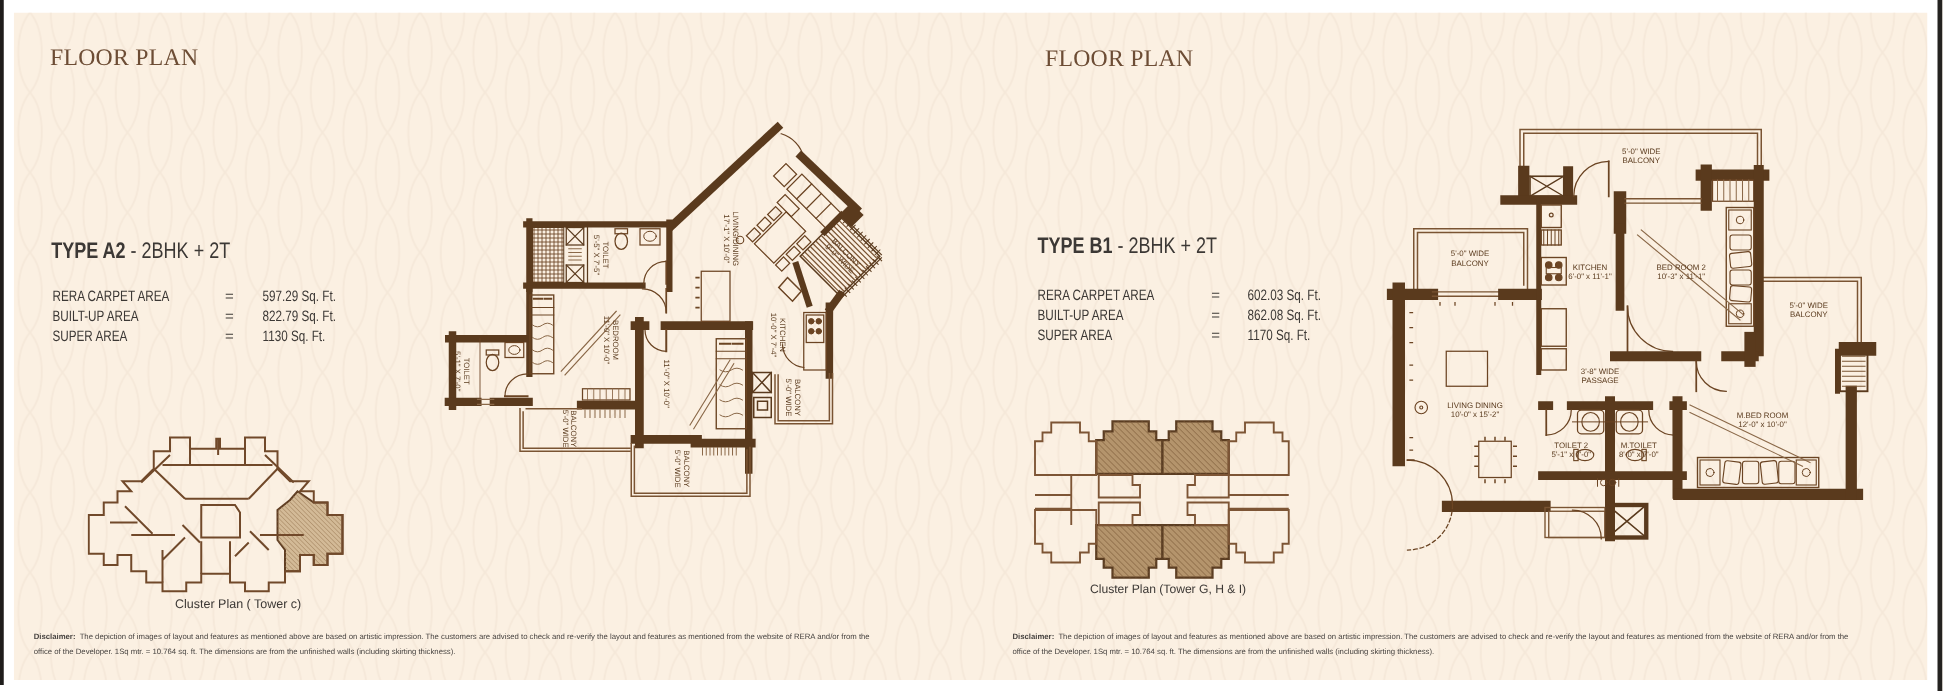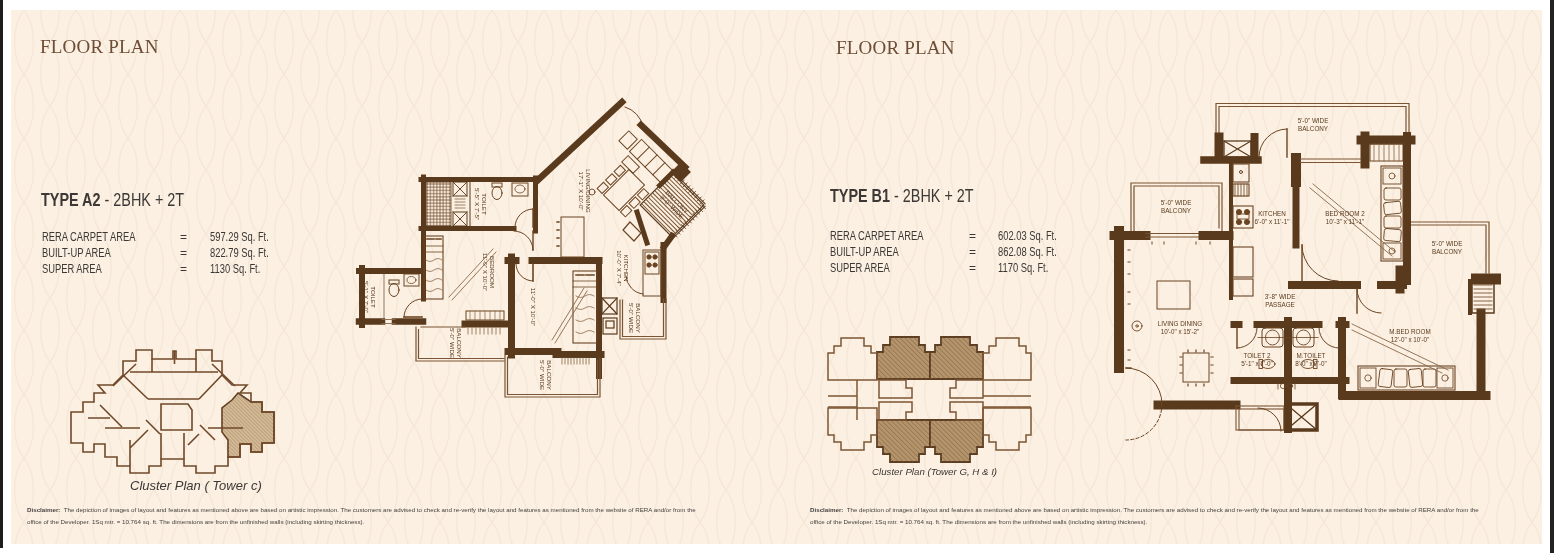--- a/index.html
+++ b/index.html
@@ -564,19 +564,19 @@
     <path d="M879,420 V402 H912 V412 H906 V420 Z"></path>
 
     <path d="M983,420 V402 H950 V412 H956 V420 Z"></path>
 
     <path d="M857,380 V420 M828,396 H857 M828,407 H857"></path>
 
     <path d="M983,396 H1031 M983,407 H1031"></path>
   </g>
 </svg>
 
-<div class="abs" style="left:130px;top:478px;font-size:13px;color:#3c3835;font-style:italic;">Cluster Plan ( Tower c)</div>
-
-<div class="abs" style="left:872px;top:466px;font-size:9.7px;color:#3c3835;font-style:italic;">Cluster Plan (Tower G, H &amp; I)</div>
+<div class="abs" style="left:140px;top:478px;font-size:10px;color:#3c3835;">Cluster Plan ( Tower c)</div>
+
+<div class="abs" style="left:872px;top:466px;font-size:9.7px;color:#3c3835;">Cluster Plan (Tower G, H &amp; I)</div>
 
 <div class="abs" style="left:27px;top:504px;font-size:6.2px;line-height:12.4px;color:#474340;white-space:nowrap;"><b>Disclaimer:</b>&nbsp; The depiction of images of layout and features as mentioned above are based on artistic impression. The customers are advised to check and re-verify the layout and features as mentioned from the website of RERA and/or from the<br>office of the Developer. 1Sq mtr. = 10.764 sq. ft. The dimensions are from the unfinished walls (including skirting thickness).</div>
 
 <div class="abs" style="left:810px;top:504px;font-size:6.2px;line-height:12.4px;color:#474340;white-space:nowrap;"><b>Disclaimer:</b>&nbsp; The depiction of images of layout and features as mentioned above are based on artistic impression. The customers are advised to check and re-verify the layout and features as mentioned from the website of RERA and/or from the<br>office of the Developer. 1Sq mtr. = 10.764 sq. ft. The dimensions are from the unfinished walls (including skirting thickness).</div>
 
 </body></html>

